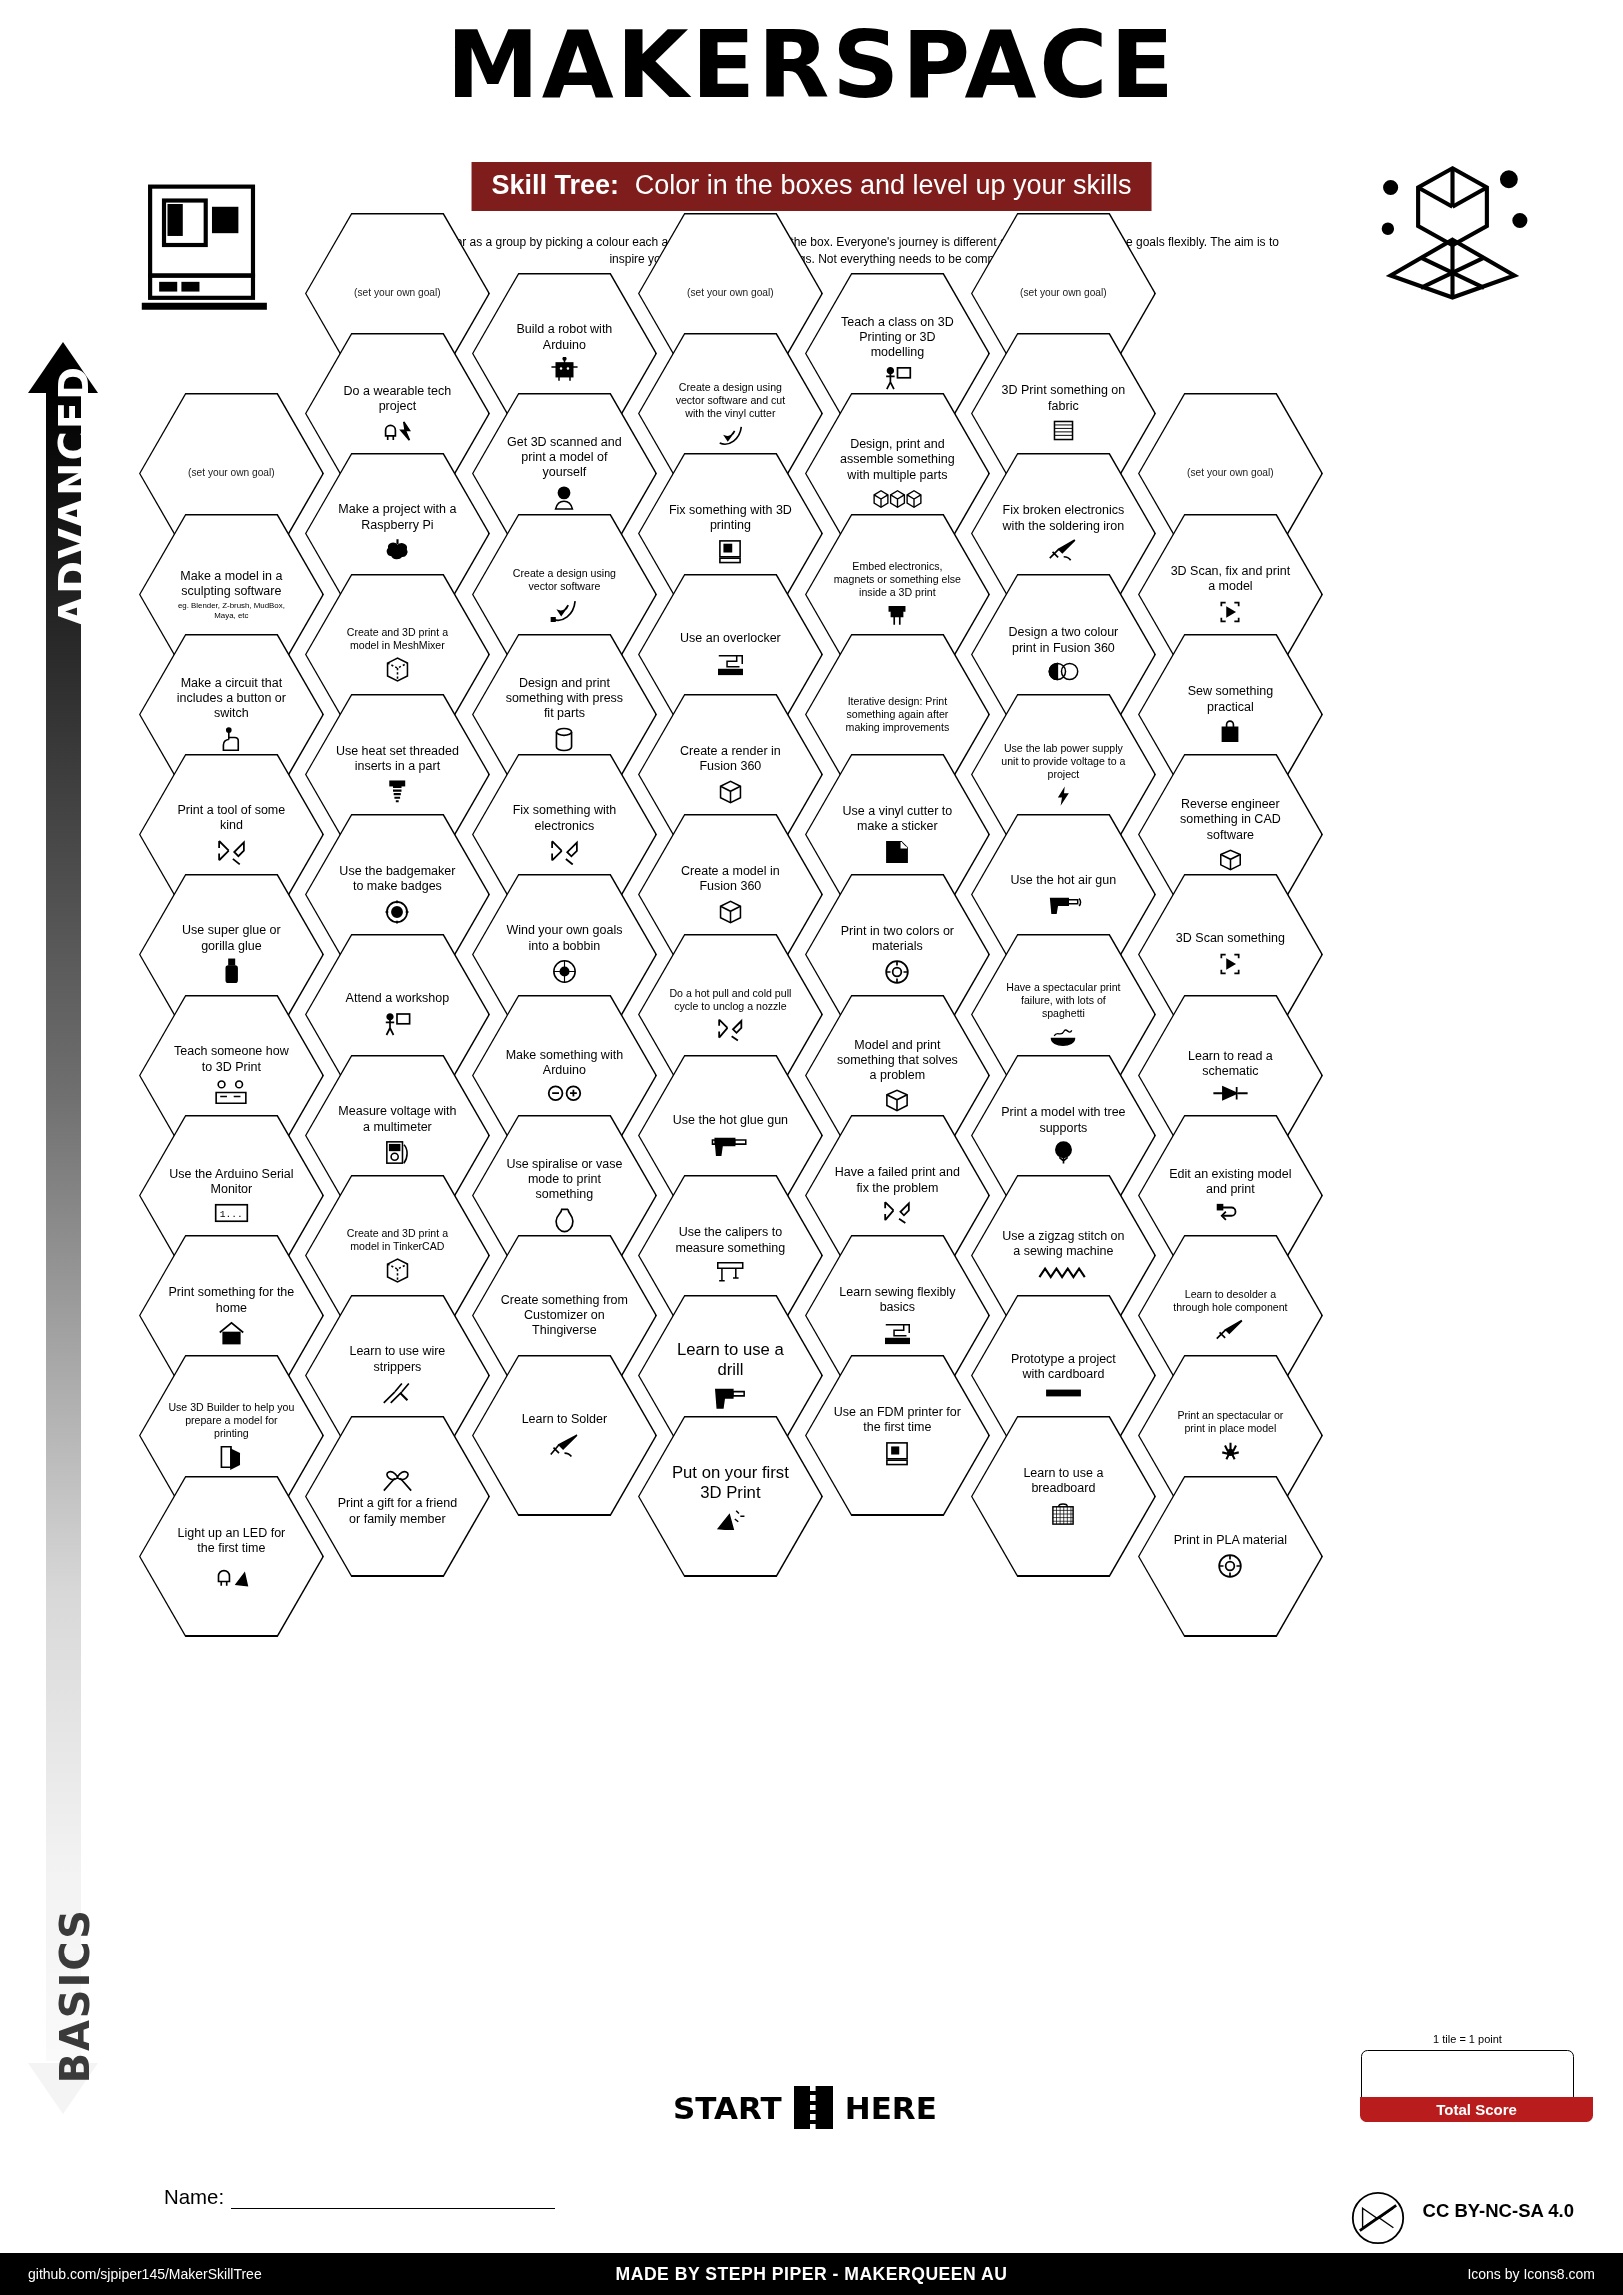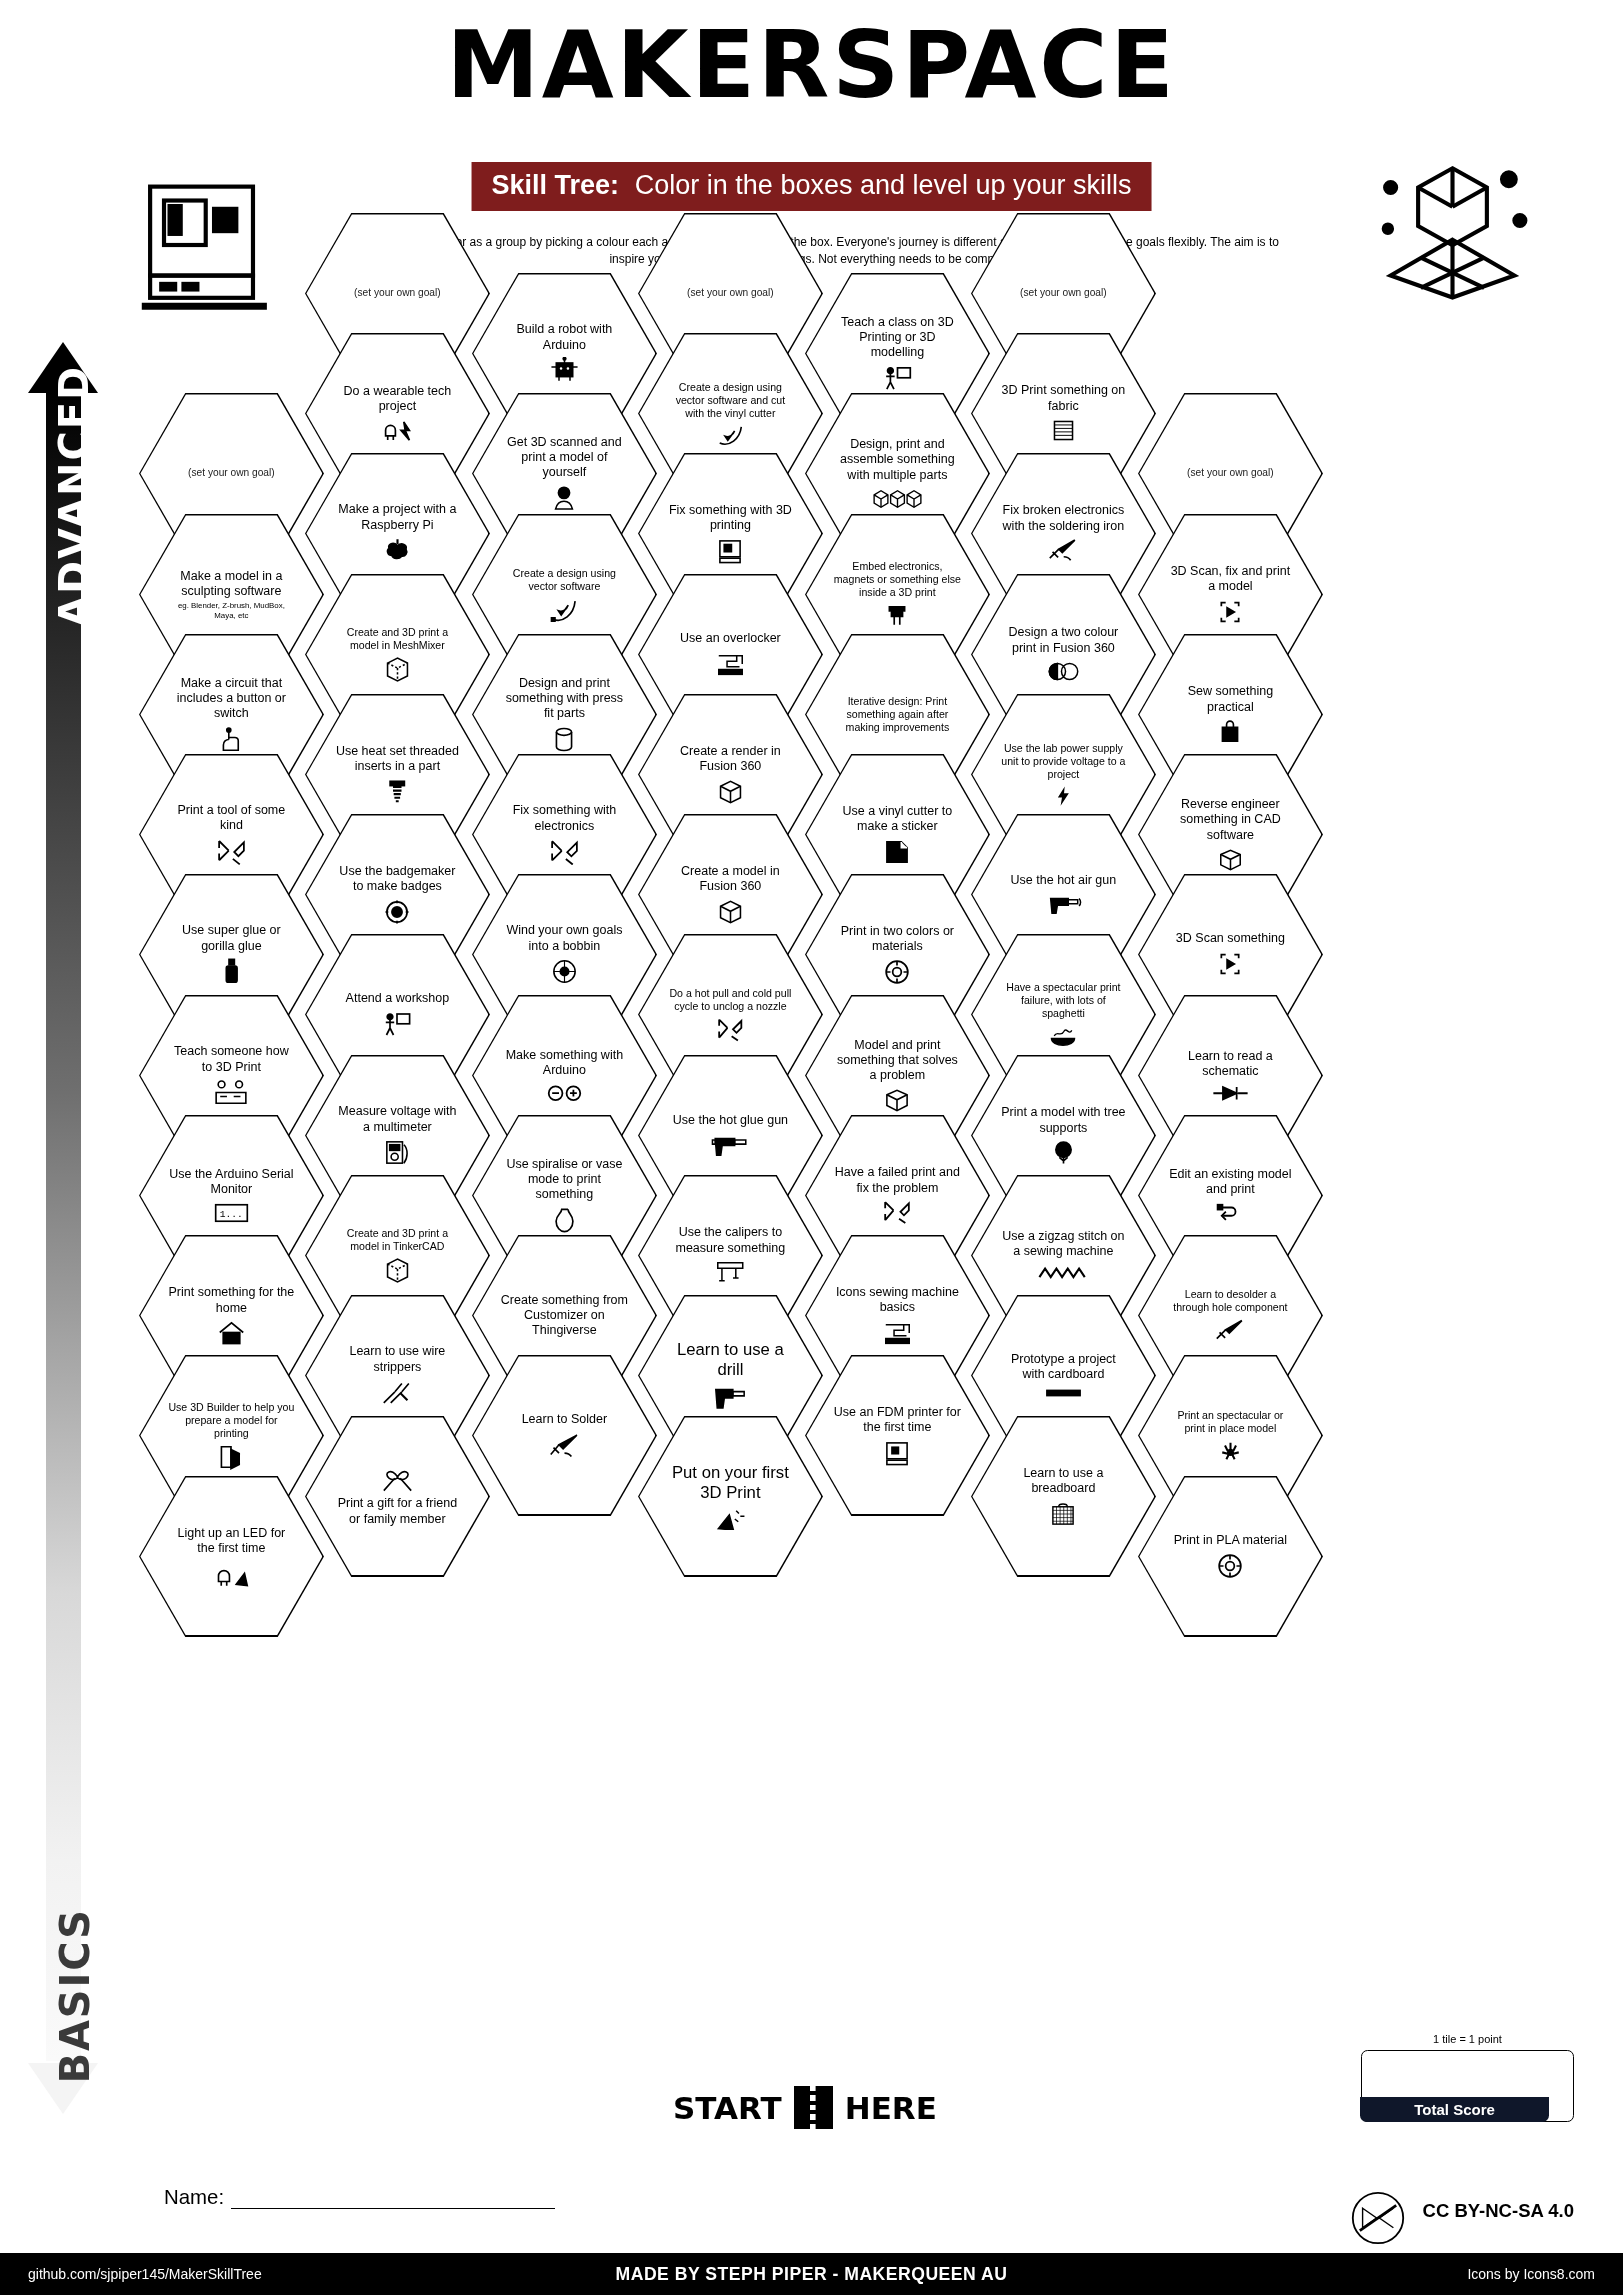--- a/index.html
+++ b/index.html
@@ -126,22 +126,22 @@
   
   #score-box {
     position:absolute; right:49px; top:2033px; width:213px;
   }
   #score-box .tile-note { font-size:11px; text-align:center; margin-bottom:4.6px; }
   #score-box .box {
     border:1.9px solid #000; border-radius:6.5px; height:70px; background:#fff;
     position:relative;
   }
   #score-box .bar {
-    position:absolute; left:-1.9px; bottom:-1.9px; width:189px;
-    background:#0f172a; color:#fff; text-align:center;
+    position:absolute; left:-1.9px; bottom:-1.9px; width:233px;
+    background:#b91c1c; color:#fff; text-align:center;
     font-weight:bold; font-size:15px; padding:3.7px 0 4.6px 0;
     border-radius:0 0 6.5px 6.5px;
   }
   
   #name-line {
     position:absolute; left:164px; top:2186px;
     font-size:20.4px; display:flex; align-items:flex-end; gap:6.5px;
   }
   #name-line .rule { width:324px; border-bottom:1.9px solid #000; height:18.5px; }
 
@@ -805,21 +805,21 @@
         <path d="M6 2l12 12M18 14L6 28M6 2v9M6 28v-9"></path>
         <path d="M40 4L28 16l5 5 7-7z"></path>
             <path d="M26 26l9 6"></path>
       </svg>
     </div>
   </div>
     </div>
 
   <div class="hex" style="left:805px; top:1235px;">
       <div class="inner">
-    <div class="txt">Icons sewing machine basics</div>
+    <div class="txt">Learn sewing flexibly basics</div>
     <div class="ico">
       <svg width="29" height="26" viewBox="0 0 42 36" fill="none" stroke="#000" stroke-width="2.2">
         <path d="M4 6h26v8H16v8h18"></path>
             <rect x="4" y="26" width="34" height="7" fill="#000"></rect>
         <path d="M30 6h8v12"></path>
       </svg>
     </div>
   </div>
     </div>
 

